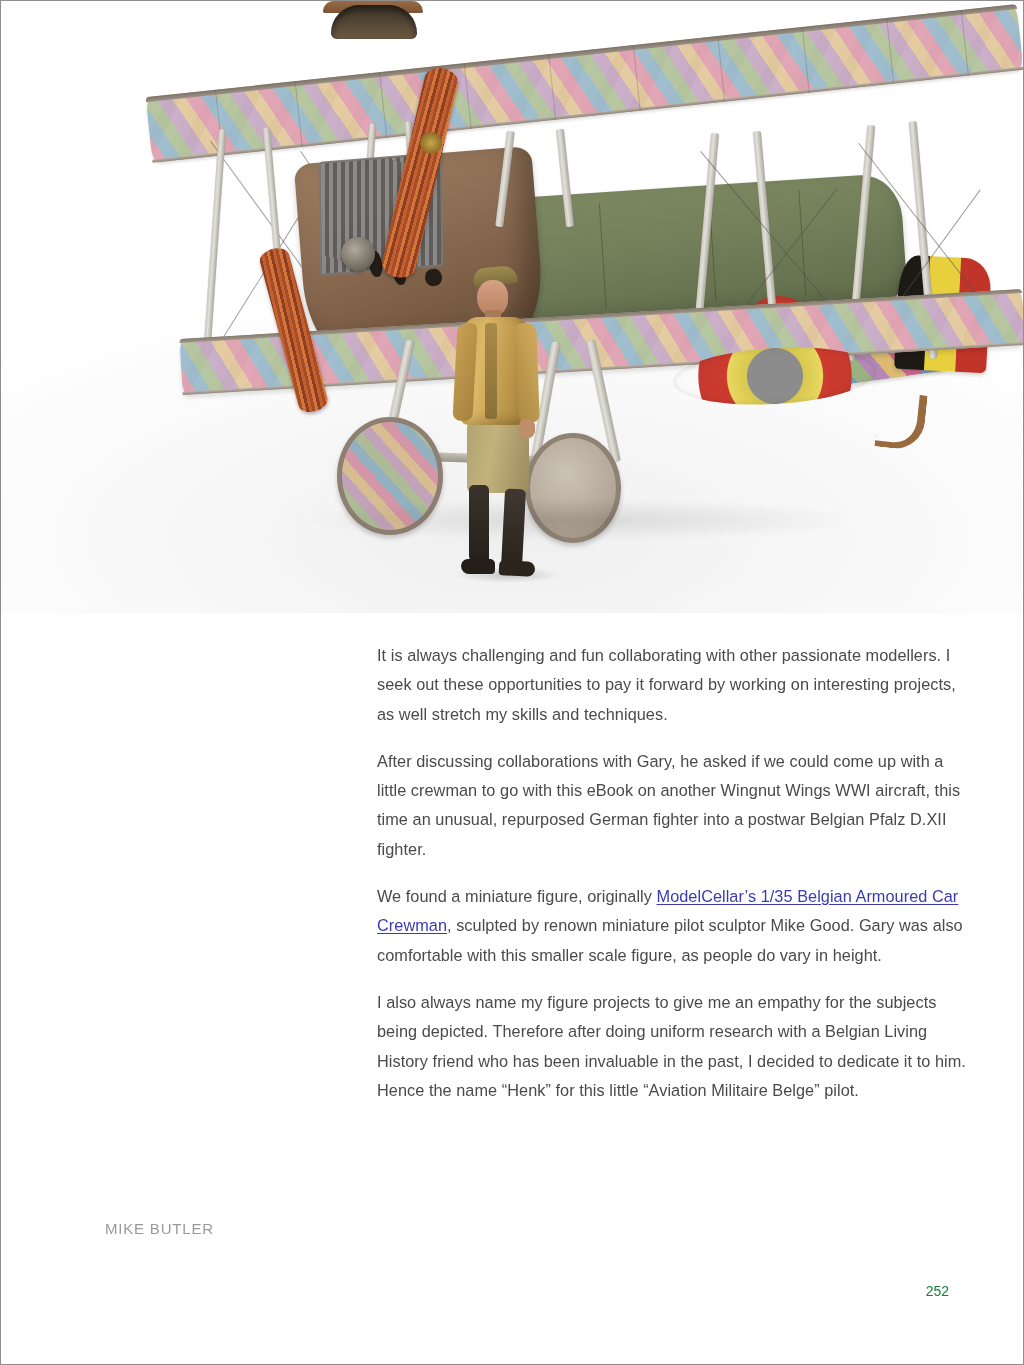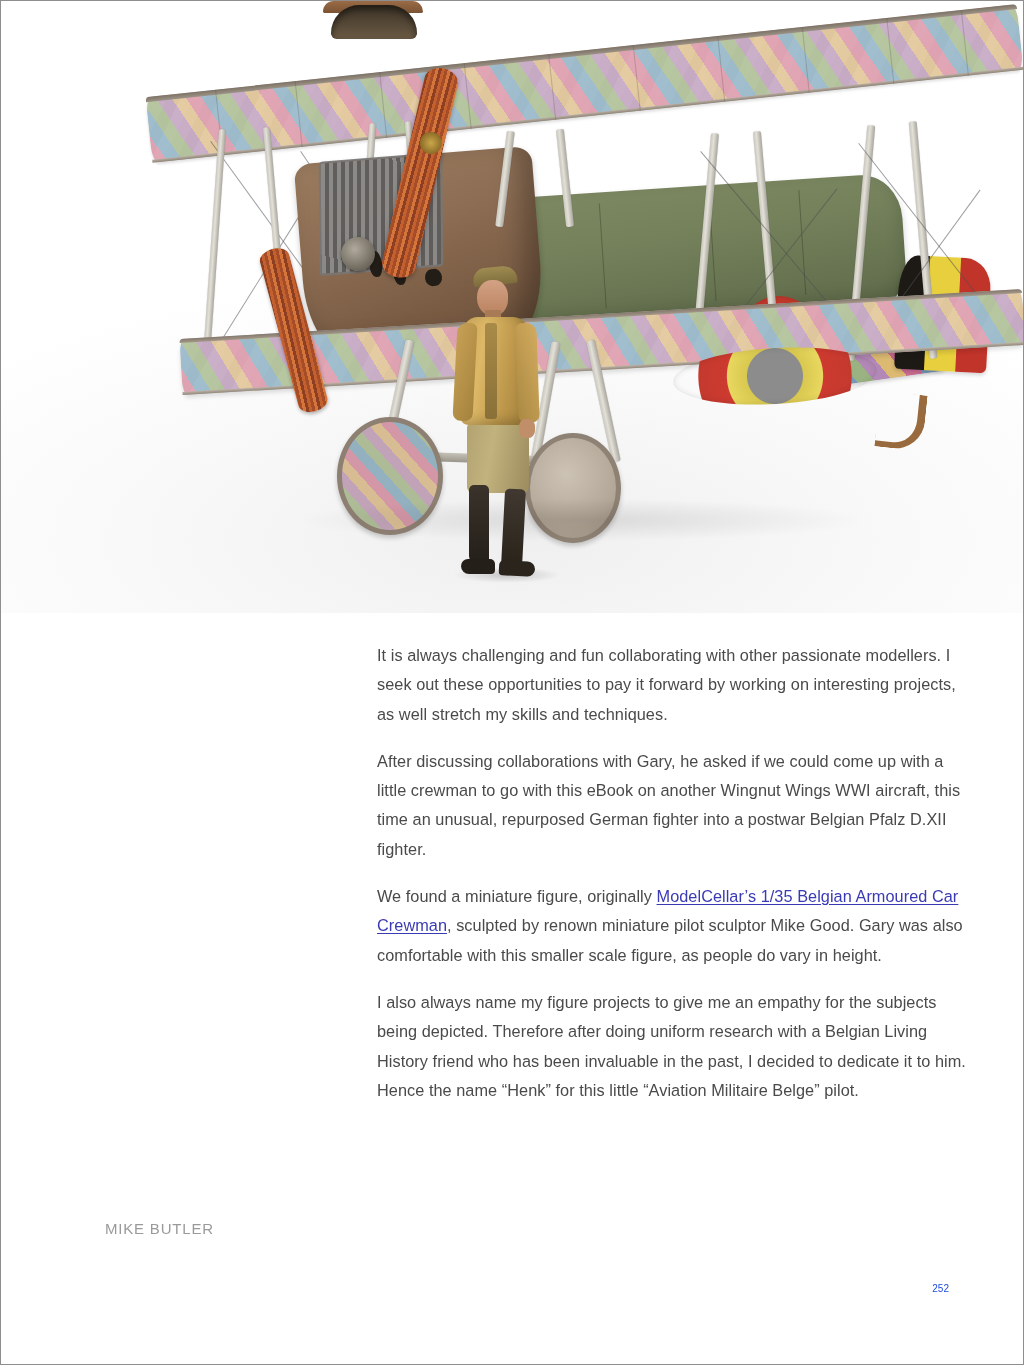--- a/index.html
+++ b/index.html
@@ -496,22 +496,22 @@
   .doc-link {
     color: #3a3ab4;
     text-decoration: underline;
     text-underline-offset: 2px;
   }
 
   .page-number {
     position: absolute;
     right: 74px;
     top: 670px;
-    font-size: 10px;
-    color: #1d4ed8;
+    font-size: 14px;
+    color: #15803d;
   }
 </style>
 </head>
 <body>
 
 <div class="page">
 
   <div class="photo">
     <div class="photo-stage"></div>
 

